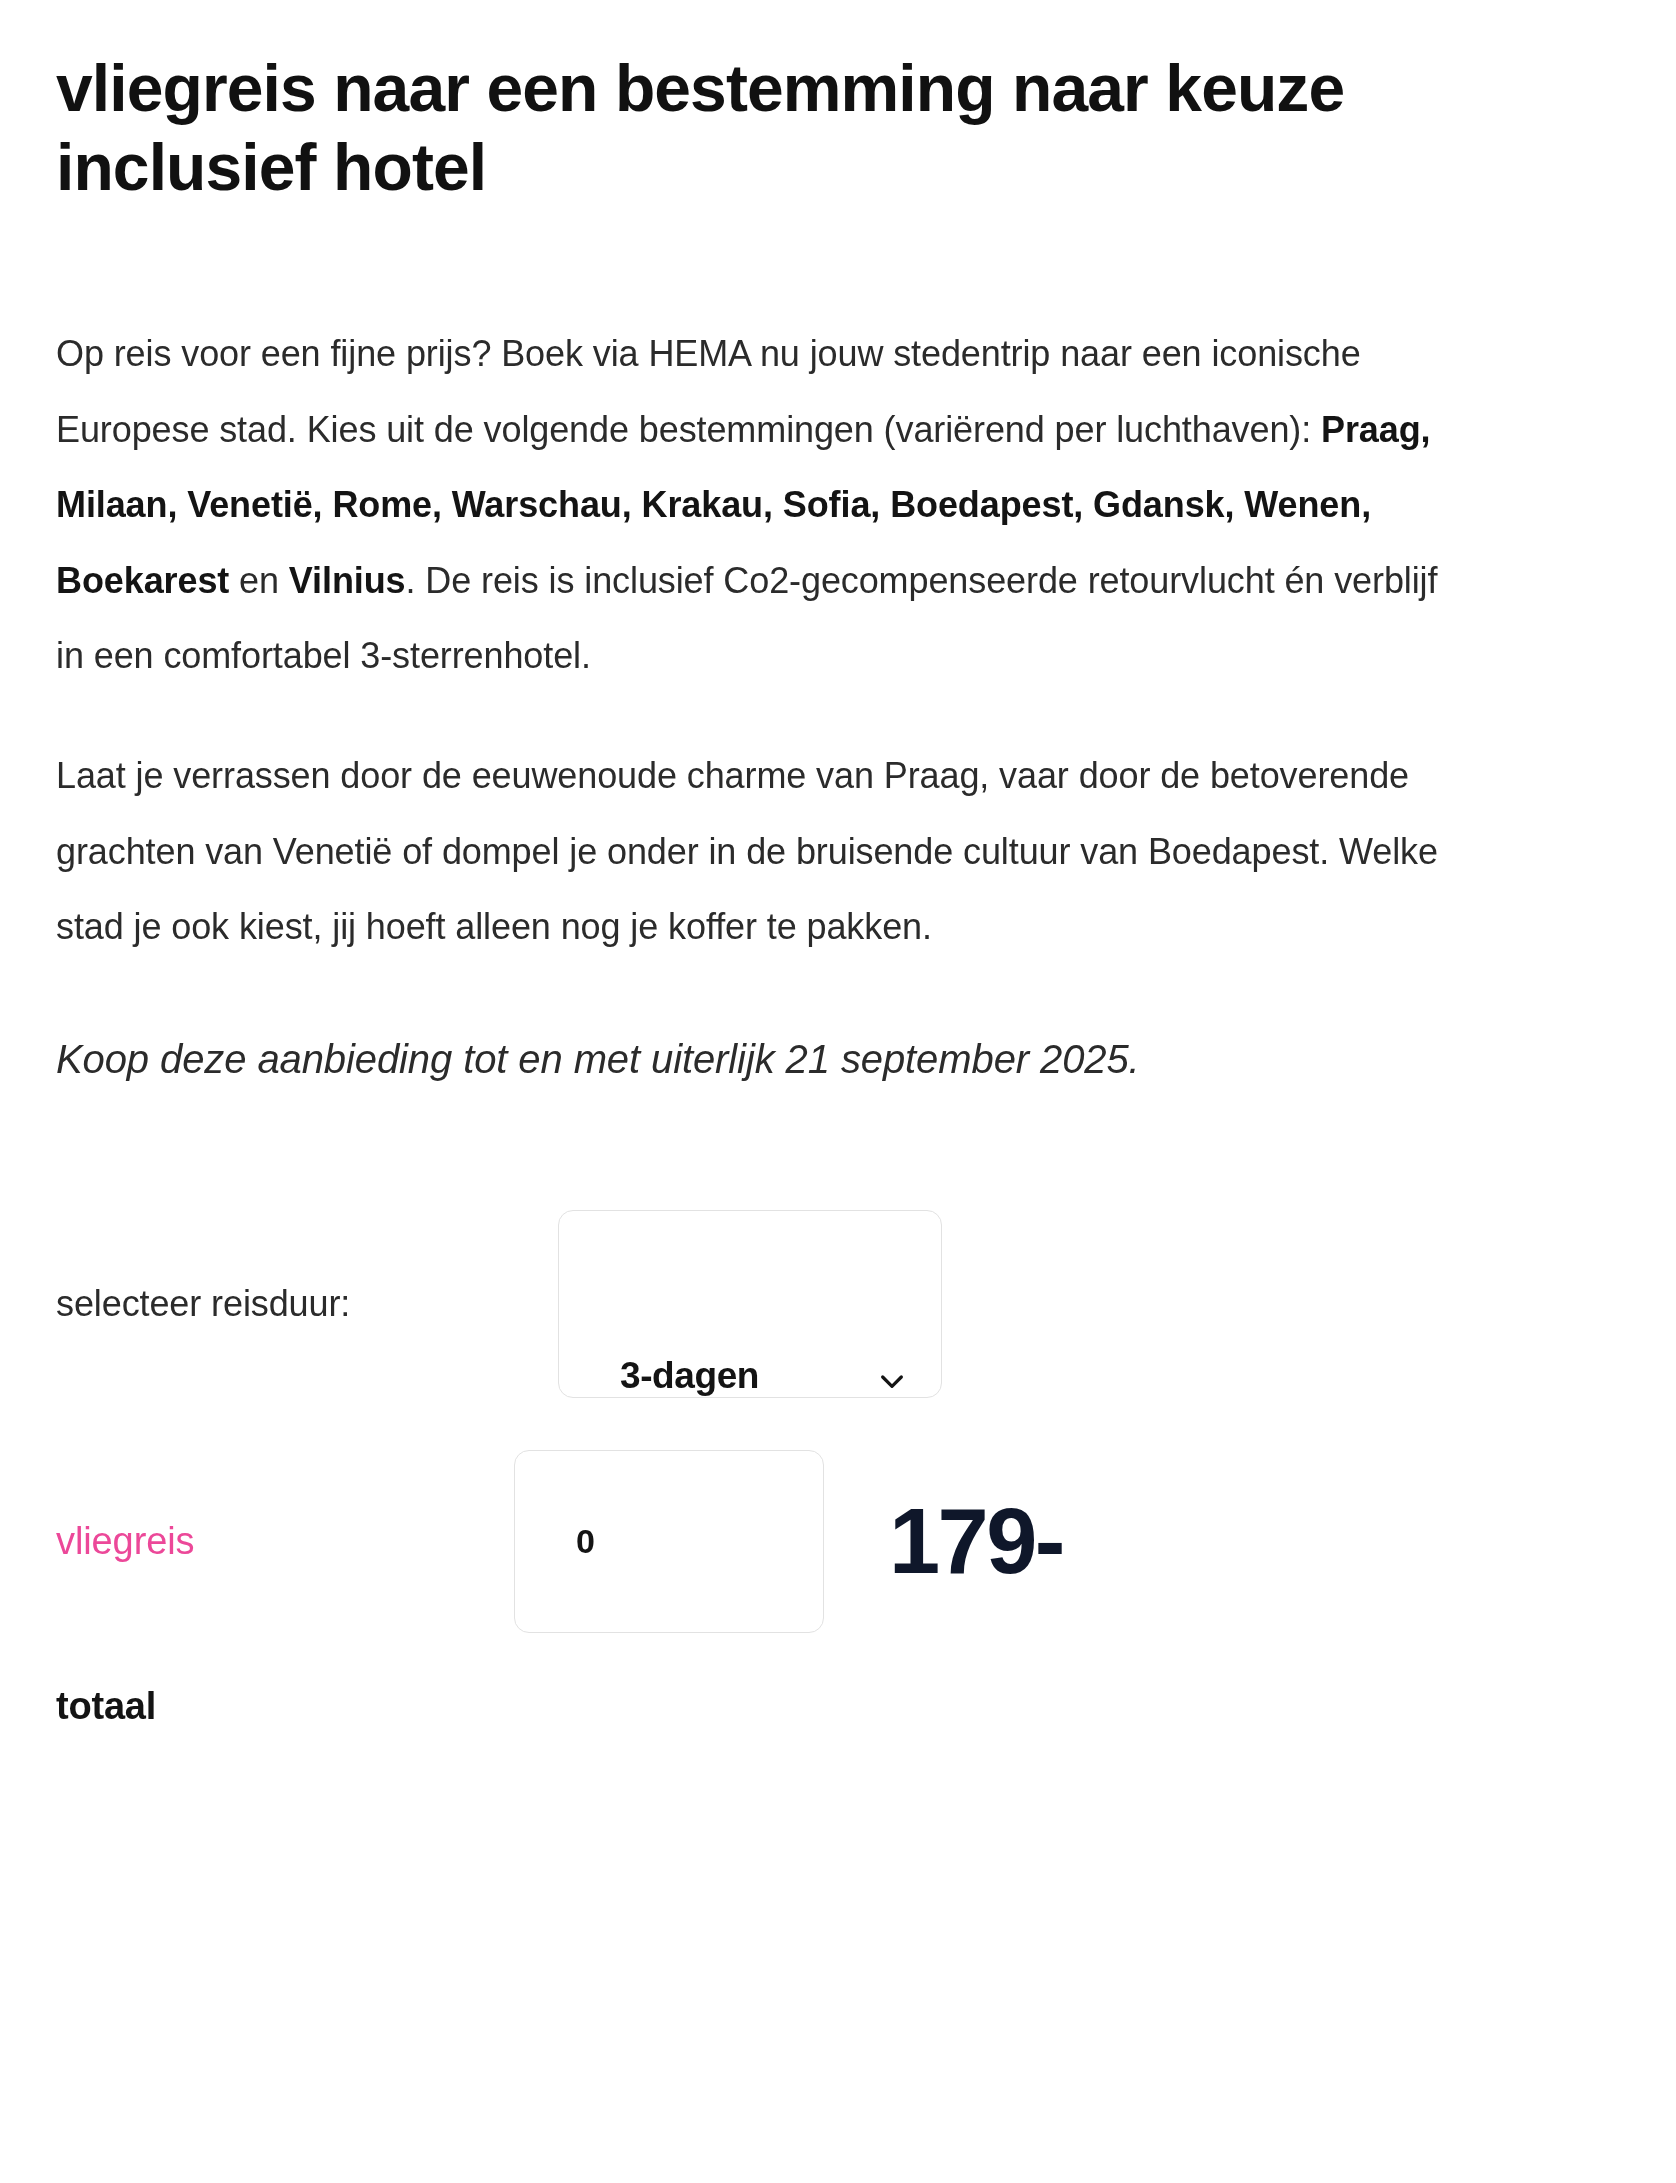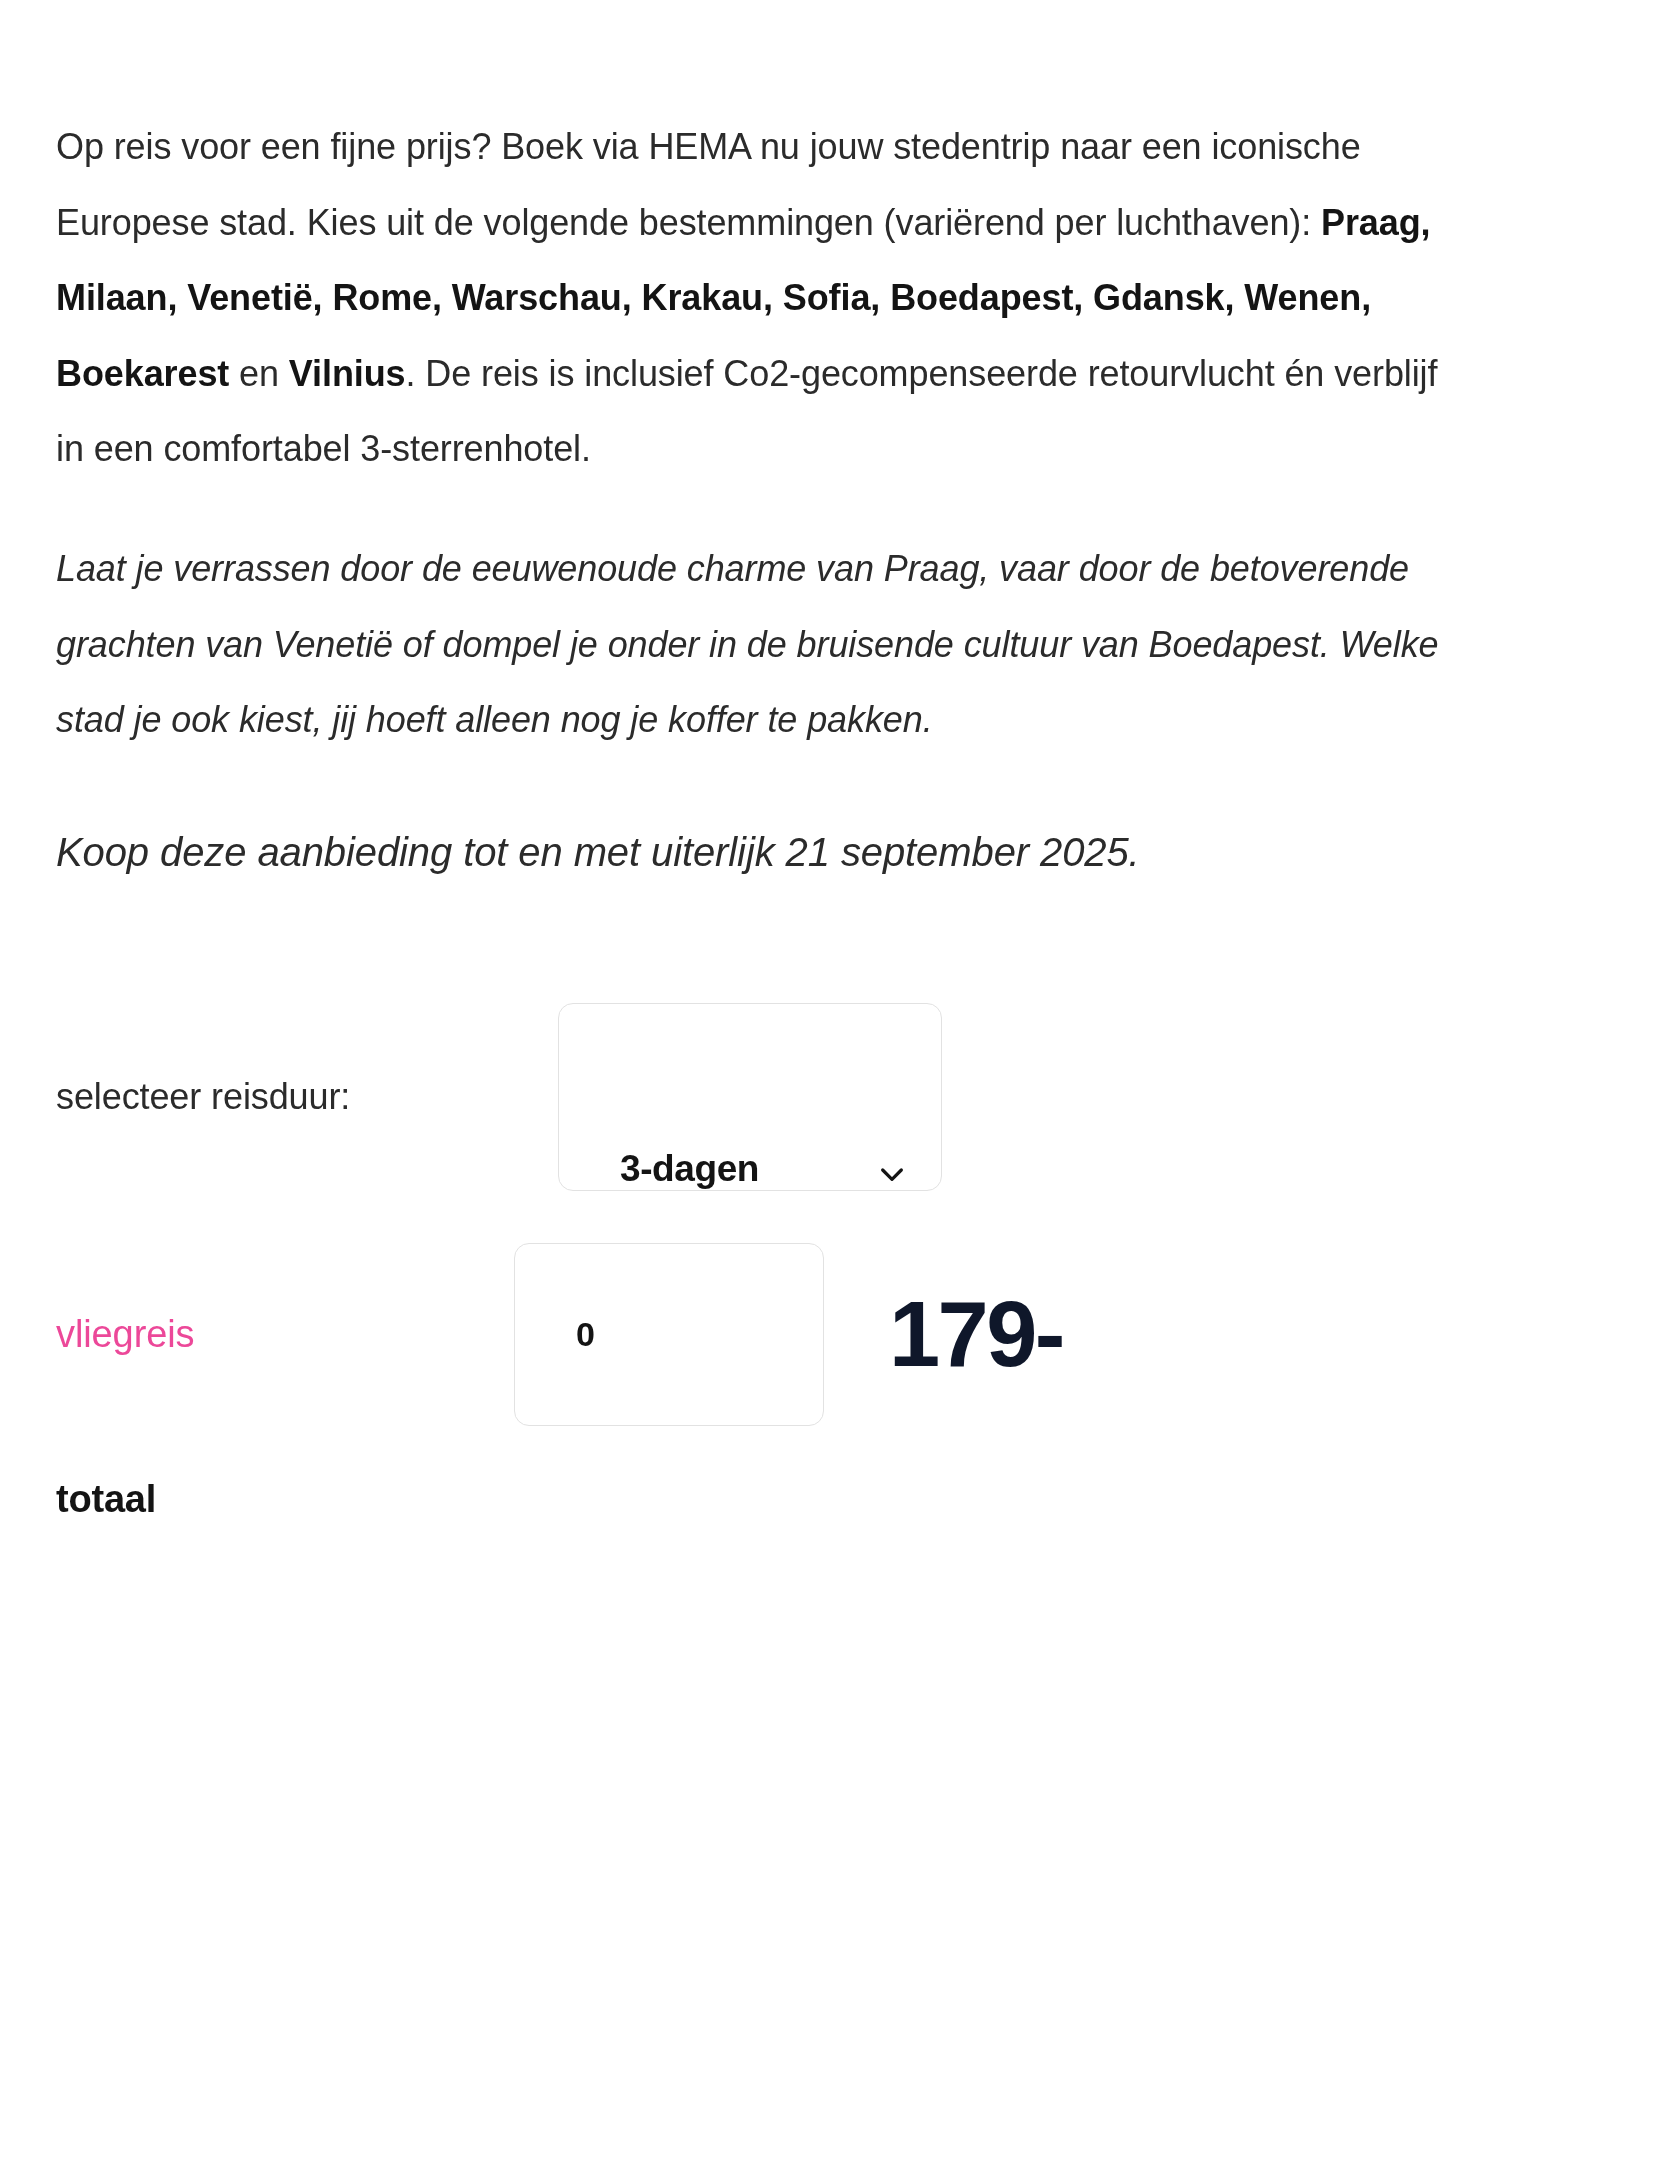--- a/index.html
+++ b/index.html
@@ -41,21 +41,20 @@
   }
   .para {
     font-size: 36px;
     line-height: 2.1;
     color: #2b2b2b;
     font-weight: 400;
     letter-spacing: -0.1px;
   }
   .para + .para {
     margin-top: 44px;
-    font-style: italic;
   }
   .para b, .para .strong {
     font-weight: 700;
     color: #141414;
   }
   .para-italic {
     font-size: 40px;
     line-height: 2.1;
     font-style: italic;
     color: #2b2b2b;
@@ -146,20 +145,21 @@
     font-weight: 700;
     color: #141414;
     letter-spacing: -0.2px;
   }
 </style>
 </head>
 <body>
 
 <div class="page">
 
+  <h1 class="title">vliegreis naar een bestemming naar keuze inclusief hotel</h1>
 
   <div class="body-block">
 
     <p class="para"><span>Op reis voor een fijne prijs? Boek via HEMA nu jouw stedentrip naar een iconische Europese stad. Kies uit de volgende bestemmingen (variërend per luchthaven): </span><b class="strong">Praag, Milaan, Venetië, Rome, Warschau, Krakau, Sofia, Boedapest, Gdansk, Wenen, Boekarest</b><span> en </span><b class="strong">Vilnius</b><span>. De reis is inclusief Co2-gecompenseerde retourvlucht én verblijf in een comfortabel 3-sterrenhotel.</span></p>
 
     <p class="para">Laat je verrassen door de eeuwenoude charme van Praag, vaar door de betoverende grachten van Venetië of dompel je onder in de bruisende cultuur van Boedapest. Welke stad je ook kiest, jij hoeft alleen nog je koffer te pakken.</p>
 
     <p class="para-italic">Koop deze aanbieding tot en met uiterlijk 21 september 2025.</p>
   </div>
 

